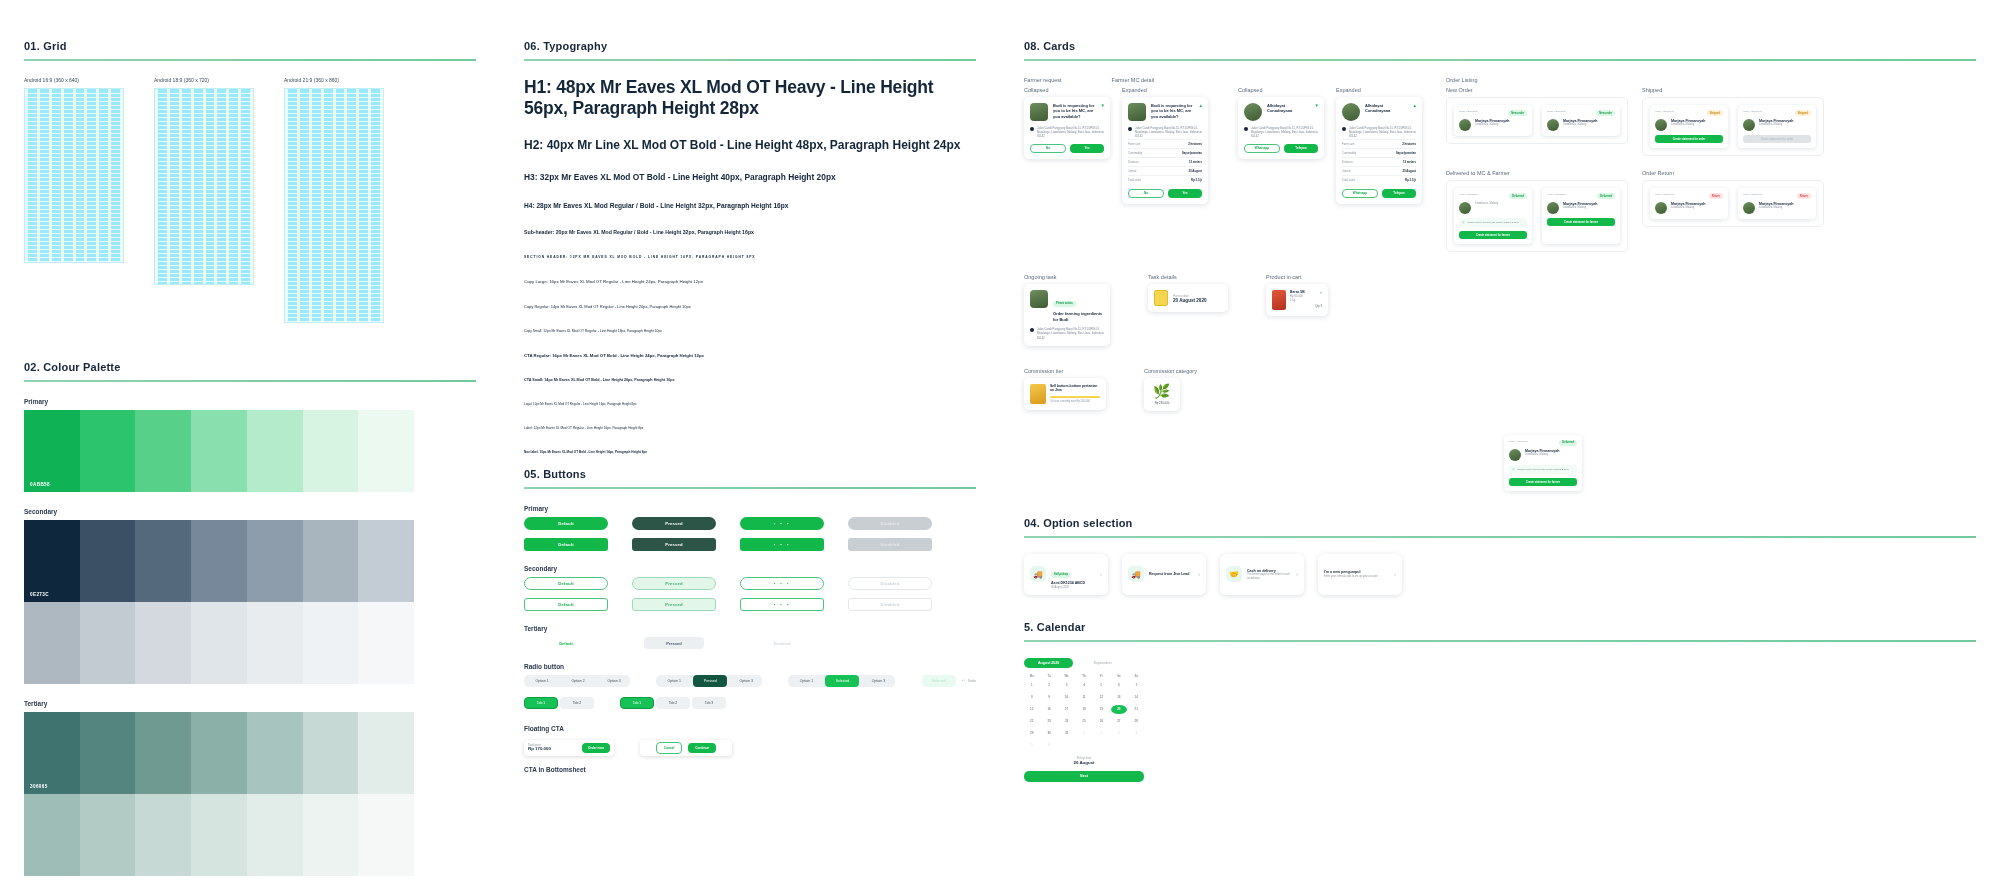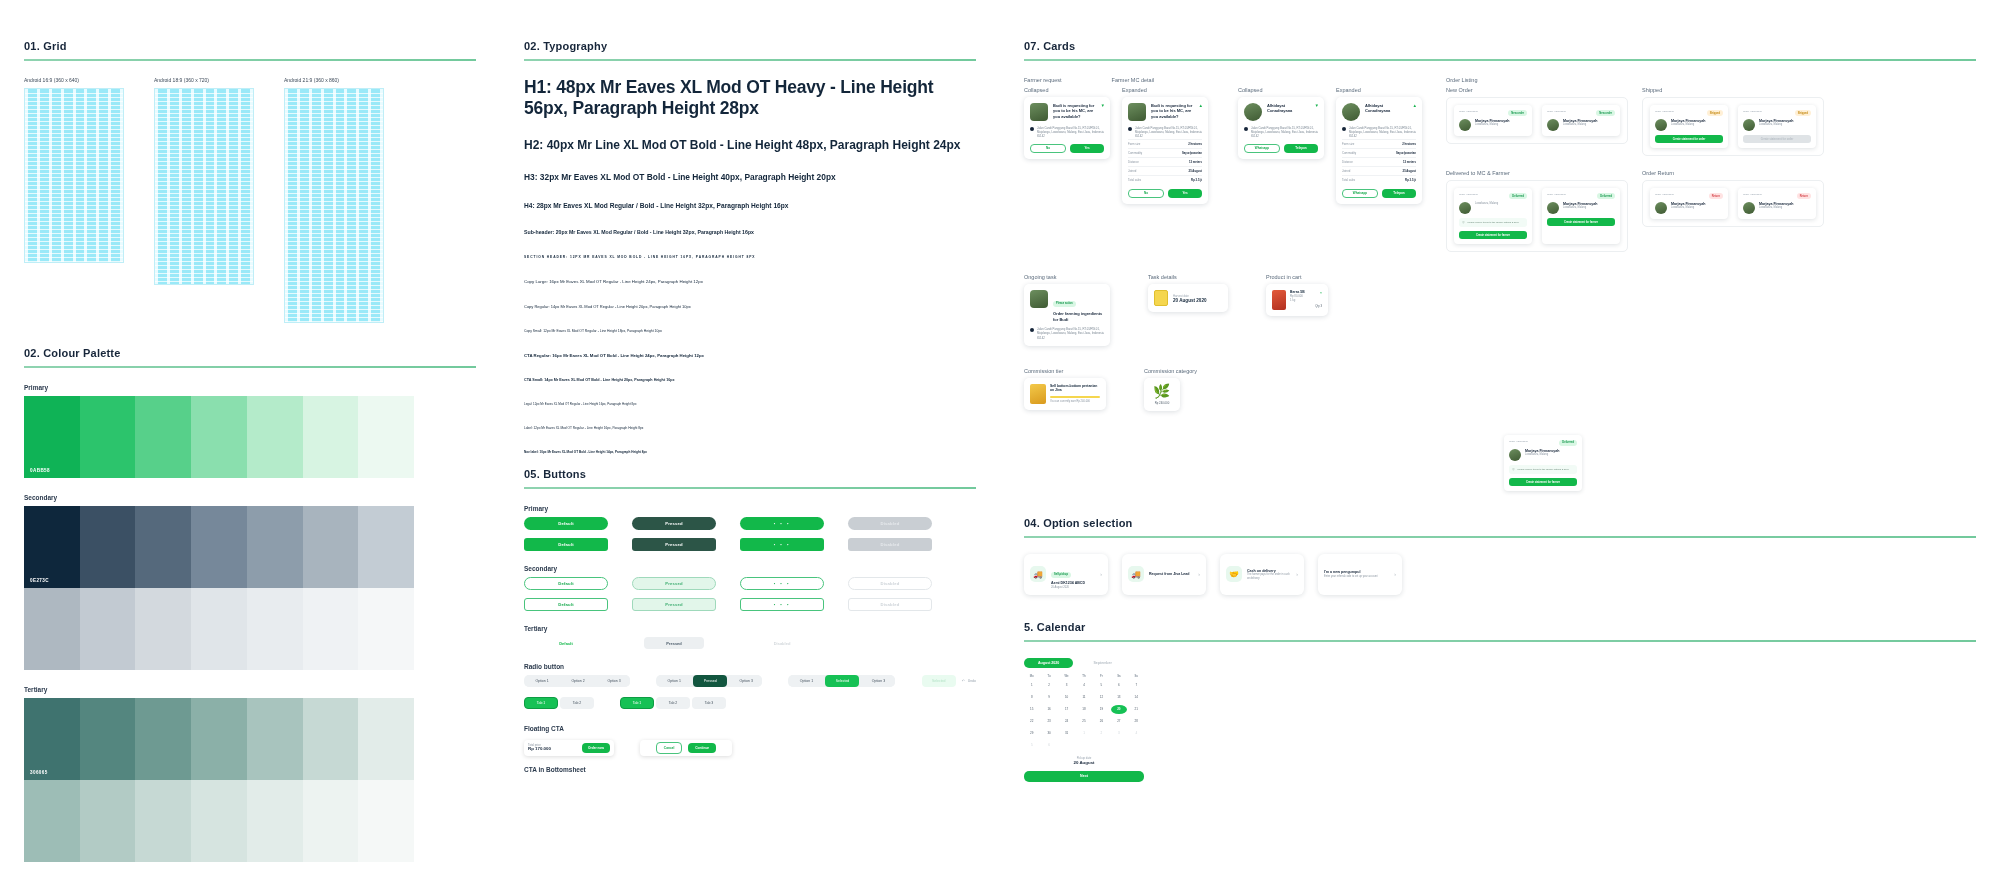--- a/index.html
+++ b/index.html
@@ -380,21 +380,21 @@
                 <i style="top: 220px;"></i>
                 <i style="top: 224px;"></i>
                 <i style="top: 228px;"></i>
                 <i style="top: 232px;"></i>
               </div>
             </div>
           </div>
         </div>
     </div>
 
-    <div style="margin-top:24px">
+    <div style="margin-top:38px">
       <div class="sec-title">02. Colour Palette</div>
       <div class="sec-rule"></div>
       <div id="palette">
           <div class="pal-group">
             <div class="sub-lbl">Primary</div>
             <div class="swatch-row">
               <div class="swatch" style="background: rgb(15, 179, 86);">
                 <span class="hex">0ABB58</span>
               </div>
               <div class="swatch" style="background: rgb(44, 196, 108);"></div>
@@ -452,21 +452,21 @@
             </div>
           </div>
         </div>
     </div>
 
   </div>
 
   <div class="col col-2">
 
     <div>
-      <div class="sec-title">02. Typography</div>
+      <div class="sec-title">06. Typography</div>
       <div class="sec-rule"></div>
       <div class="t-h1">H1: 48px Mr Eaves XL Mod OT Heavy - Line Height 56px, Paragraph Height 28px</div>
       <div class="t-h2">H2: 40px Mr Line XL Mod OT Bold - Line Height 48px, Paragraph Height 24px</div>
       <div class="t-h3">H3: 32px Mr Eaves XL Mod OT Bold - Line Height 40px, Paragraph Height 20px</div>
       <div class="t-h4">H4: 28px Mr Eaves XL Mod Regular / Bold - Line Height 32px, Paragraph Height 16px</div>
       <div class="t-sub">Sub-header: 20px Mr Eaves XL Mod Regular / Bold - Line Height 32px, Paragraph Height 16px</div>
       <div class="t-sech">SECTION HEADER: 12PX MR EAVES XL MOD BOLD - LINE HEIGHT 16PX, PARAGRAPH HEIGHT 8PX</div>
       <div class="t-cl">Copy Large: 16px Mr Eaves XL Mod OT Regular - Line Height 24px, Paragraph Height 12px</div>
       <div class="t-cr">Copy Regular: 14px Mr Eaves XL Mod OT Regular - Line Height 20px, Paragraph Height 10px</div>
       <div class="t-cs">Copy Small: 12px Mr Eaves XL Mod OT Regular - Line Height 18px, Paragraph Height 10px</div>
@@ -573,21 +573,21 @@
         </div>
       </div>
       <div class="sub-lbl" style="margin-top:10px">CTA in Bottomsheet</div>
     </div>
 
   </div>
 
   <div class="col col-3">
 
     <div>
-      <div class="sec-title">07. Cards</div>
+      <div class="sec-title">08. Cards</div>
       <div class="sec-rule"></div>
 
       <div style="display:flex;gap:24px">
 
         <div style="flex:0 0 auto">
           <div style="display:flex;gap:50px">
             <div class="tiny-lbl">Farmer request</div>
             <div class="tiny-lbl">Farmer MC detail</div>
           </div>
           <div style="display:flex;gap:12px">

